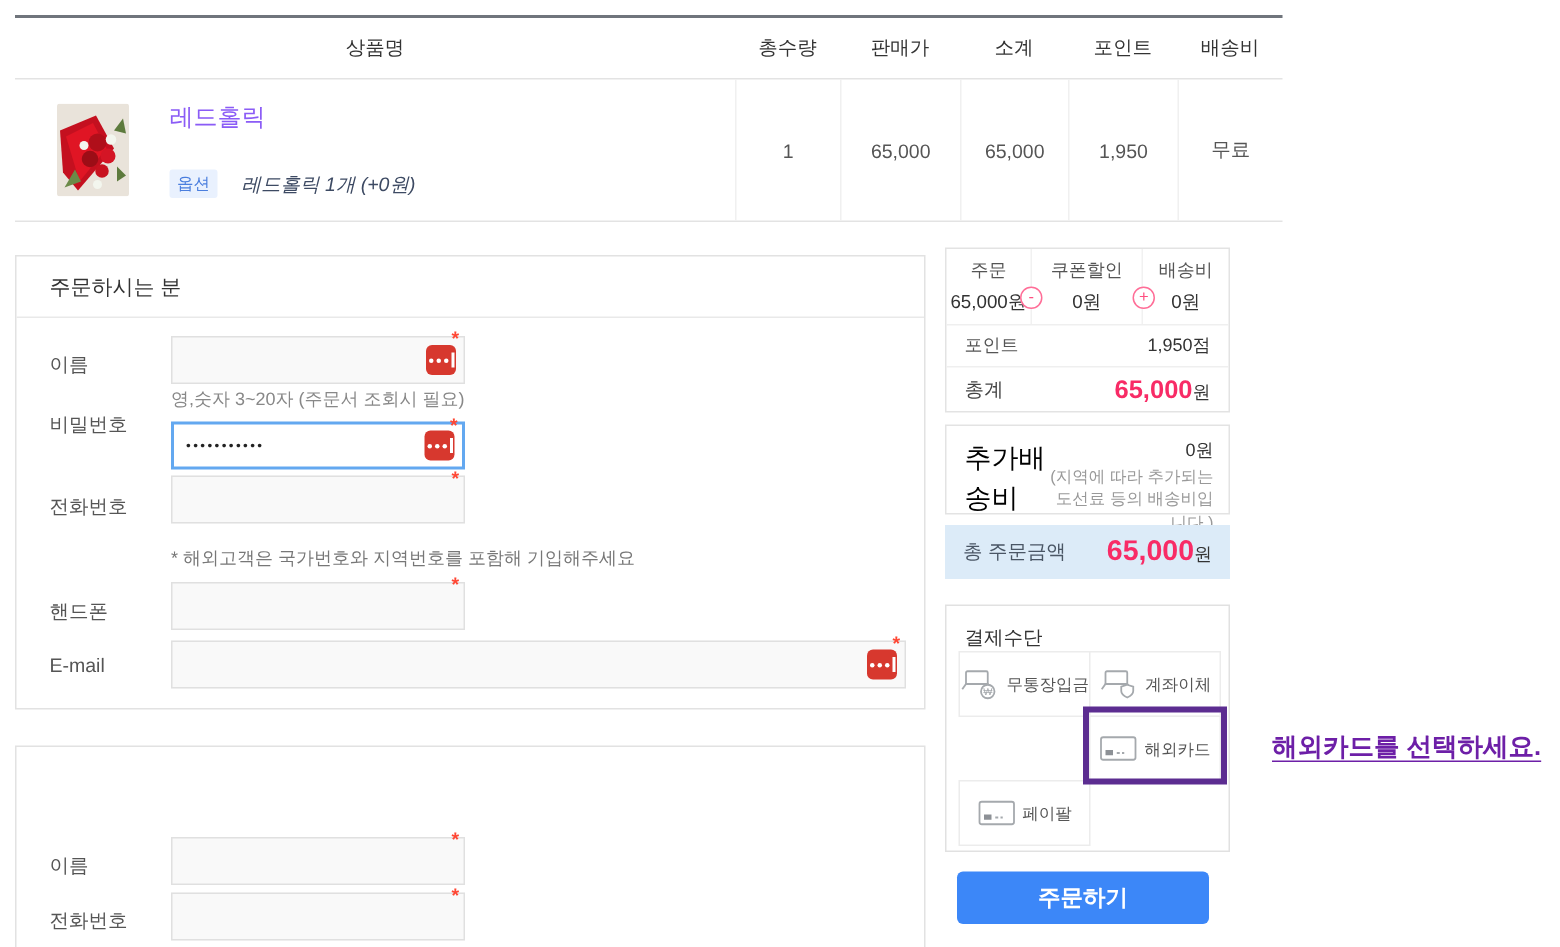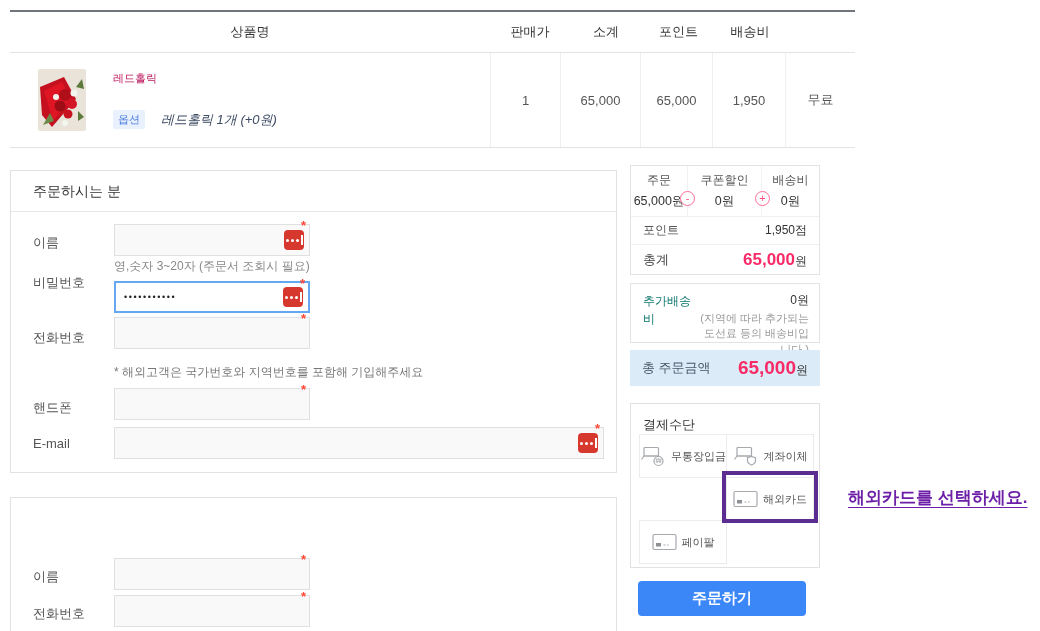--- a/index.html
+++ b/index.html
@@ -10,21 +10,21 @@
   #order-table { position:absolute; left:10px; top:10px; width:845px; }
   .thead { display:flex; height:43px; border-top:2px solid #70757c; border-bottom:1px solid #e3e3e3; }
   .th { display:flex; align-items:center; justify-content:center; font-size:13px; color:#333; font-weight:500; }
   .trow { display:flex; height:95px; border-bottom:1px solid #e3e3e3; }
   .td { display:flex; align-items:center; justify-content:center; font-size:13px; color:#555; }
   .c-prod { width:480px; }
   .c1 { width:70px; } .c2 { width:80px; } .c3 { width:72px; } .c4 { width:73px; } .c5 { width:70px; }
   .trow .c1,.trow .c2,.trow .c3,.trow .c4,.trow .c5 { border-left:1px solid #f0f0f0; }
   .td-product { justify-content:flex-start; padding-left:28px; gap:27px; }
   .product-img { width:48px; height:62px; border-radius:2px; overflow:hidden; flex:0 0 auto; }
-  .product-name { font-size:11px; color:#be185d; margin-bottom:24px; }
+  .product-name { font-size:16px; color:#8b5cf6; margin-bottom:24px; }
   .product-option { display:flex; align-items:center; gap:16px; }
   .option-badge { font-size:11px; color:#4a7ede; background:#e9f1fe; padding:2px 5px; border-radius:2px; }
   .option-text { font-size:13px; color:#3d4a63;font-style:italic; }
 
   
   .box { position:absolute; background:#fff; border:1px solid #e2e2e2; }
   #orderer-box { left:10px; top:170px; width:607px; height:303px; }
   #recipient-box { left:10px; top:497px; width:607px; height:200px; }
   .box-title { height:41px; line-height:41px; padding:0 22px; font-size:14px; color:#333;
     border-bottom:1px solid #e9e9e9; }
@@ -58,21 +58,21 @@
     justify-content:space-between; padding:0 12px; }
   .sum-row .lab { font-size:12px; color:#555; }
   .sum-row .val { font-size:12px; color:#333; }
   .row-total { height:30px; }
   .row-total .lab { font-size:13px; color:#444; }
   .pink-big { font-size:17px; font-weight:bold; color:#f82b66; }
   .won { font-size:12px; color:#333; }
 
   #extra-box { left:630px; top:283px; width:190px; height:60px; border:1px solid #e3e3e3;
     position:absolute; display:flex; padding:8px 10px 8px 12px; background:#fff; }
-  .extra-label { width:54px; font-size:12px; color:#0f766e; line-height:1.5; }
+  .extra-label { width:54px; font-size:18px; color:#000000; line-height:1.5; }
   .extra-right { flex:1; text-align:right; }
   .extra-val { font-size:12px; color:#333; margin-bottom:2px; }
   .extra-desc { font-size:11px; color:#999; line-height:1.4; }
 
   #total-box { left:630px; top:350px; width:190px; height:36px; background:#dcebf8;
     position:absolute; display:flex; align-items:center; justify-content:space-between; padding:0 12px; }
   .total-label { font-size:13px; color:#4a5665; font-weight:500; }
   .grand { font-size:19px; font-weight:bold; color:#f82b66; }
 
   
@@ -97,20 +97,21 @@
 
   #annotation { position:absolute; left:848px; top:486px; font-size:17px; font-weight:bold;
     color:#6d1fa7; text-decoration:underline; text-underline-offset:4px; white-space:nowrap; }
 </style>
 </head>
 <body>
 
 <div id="order-table">
   <div class="thead">
     <div class="th c-prod">상품명</div>
+    <div class="th c1">총수량</div>
     <div class="th c2">판매가</div>
     <div class="th c3">소계</div>
     <div class="th c4">포인트</div>
     <div class="th c5">배송비</div>
   </div>
   <div class="trow">
     <div class="td c-prod td-product">
       <div class="product-img">
         <svg width="48" height="62" viewBox="0 0 48 62">
           <rect width="48" height="62" fill="#e9e3da"></rect>

